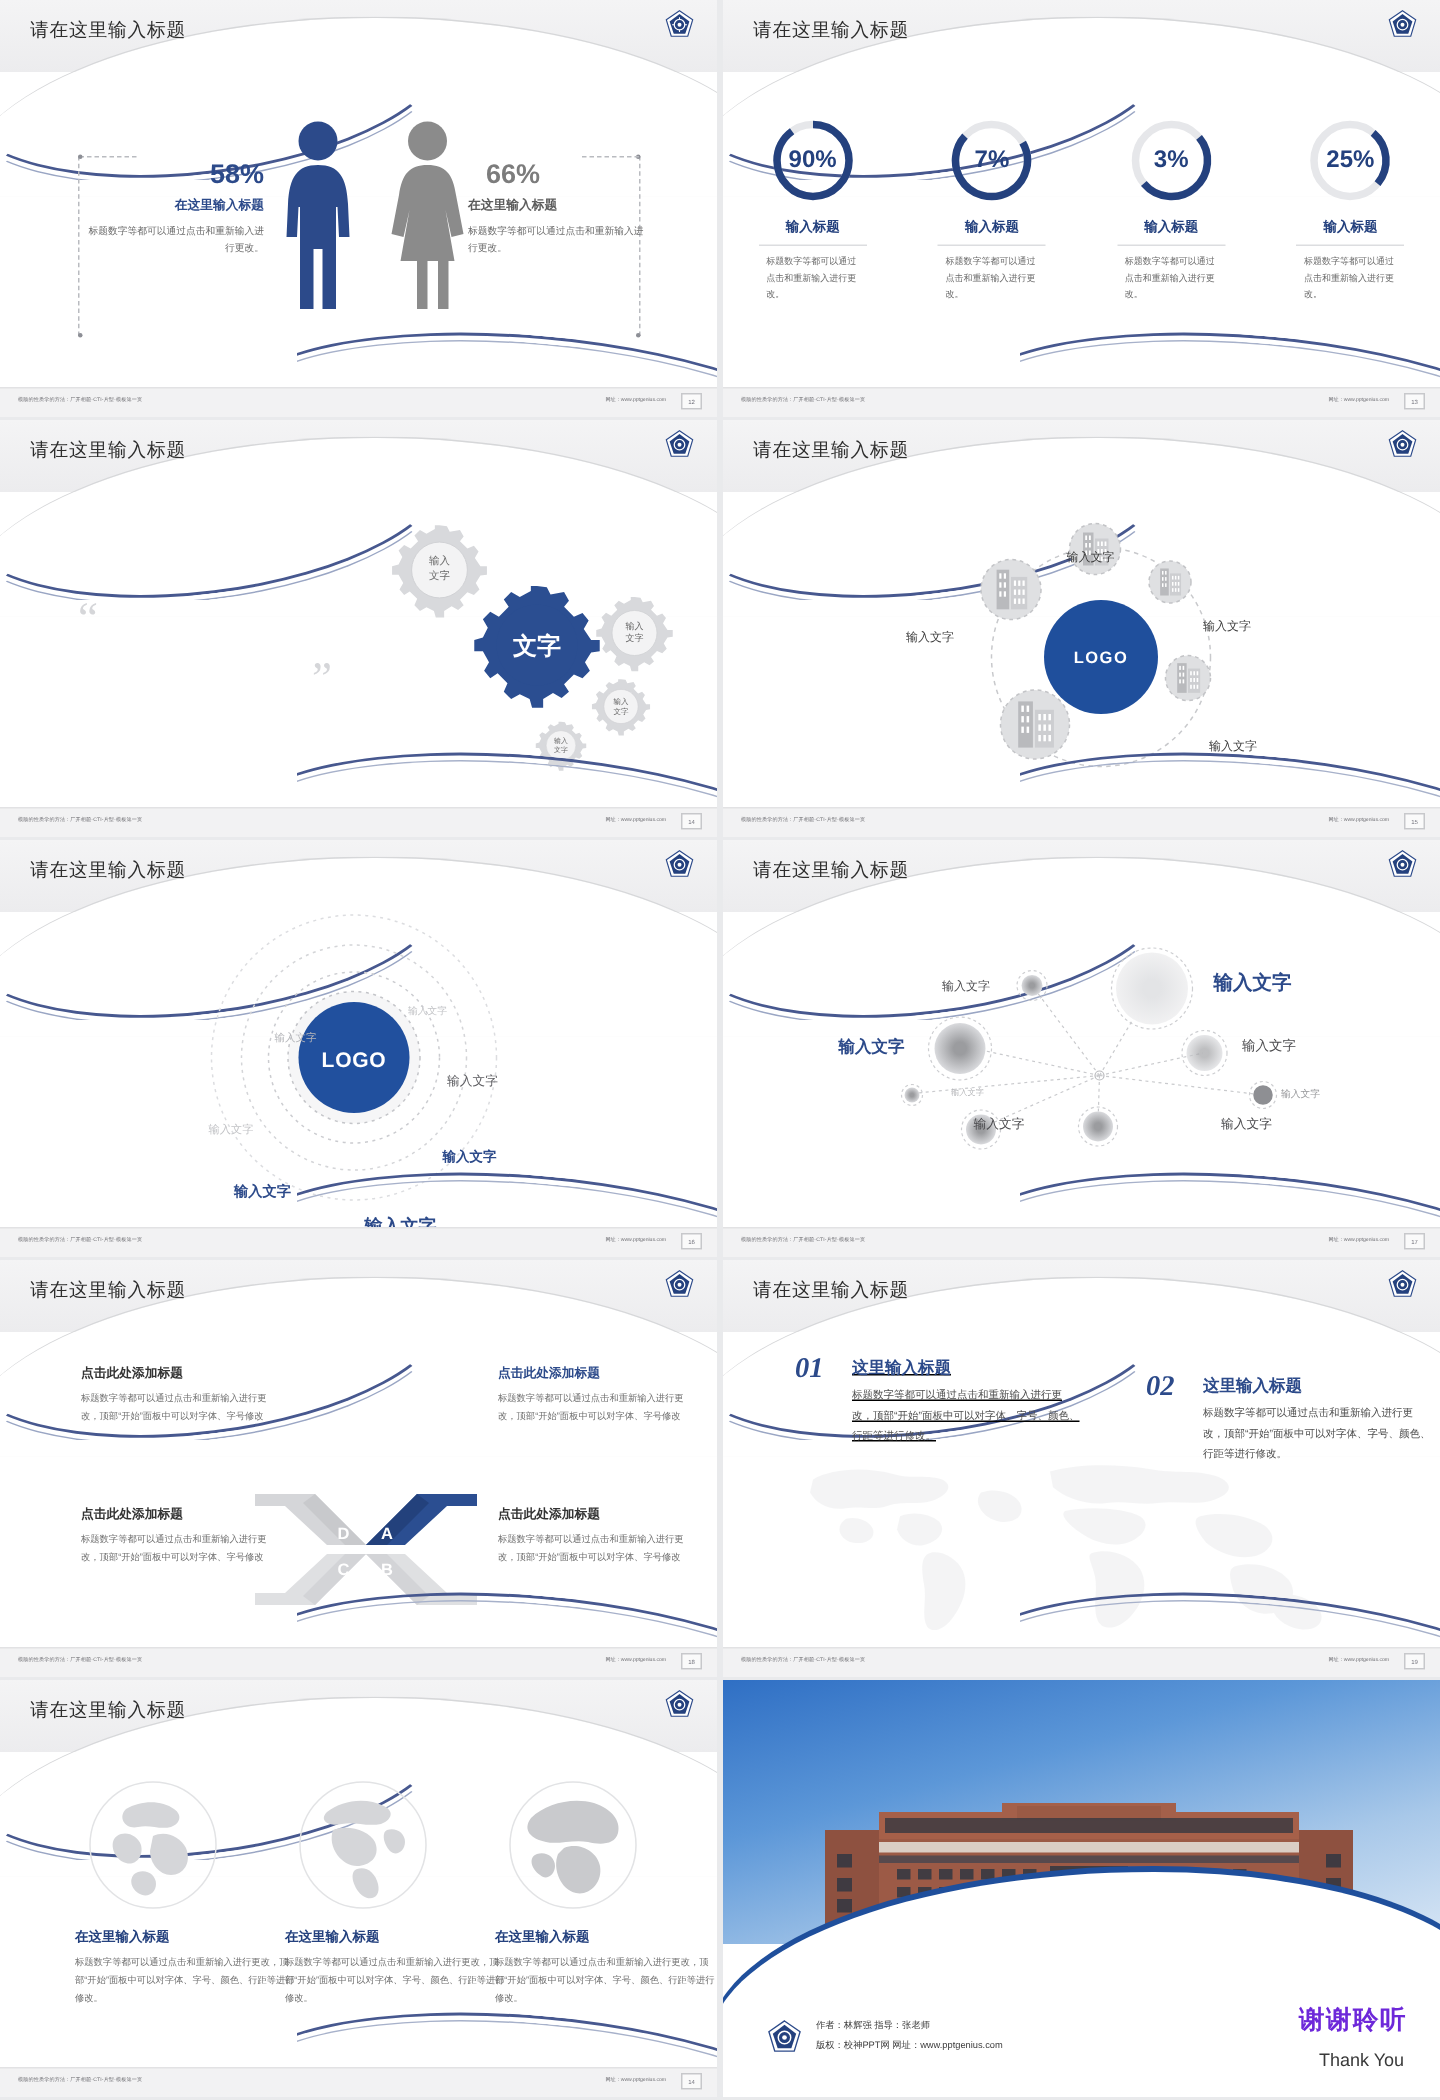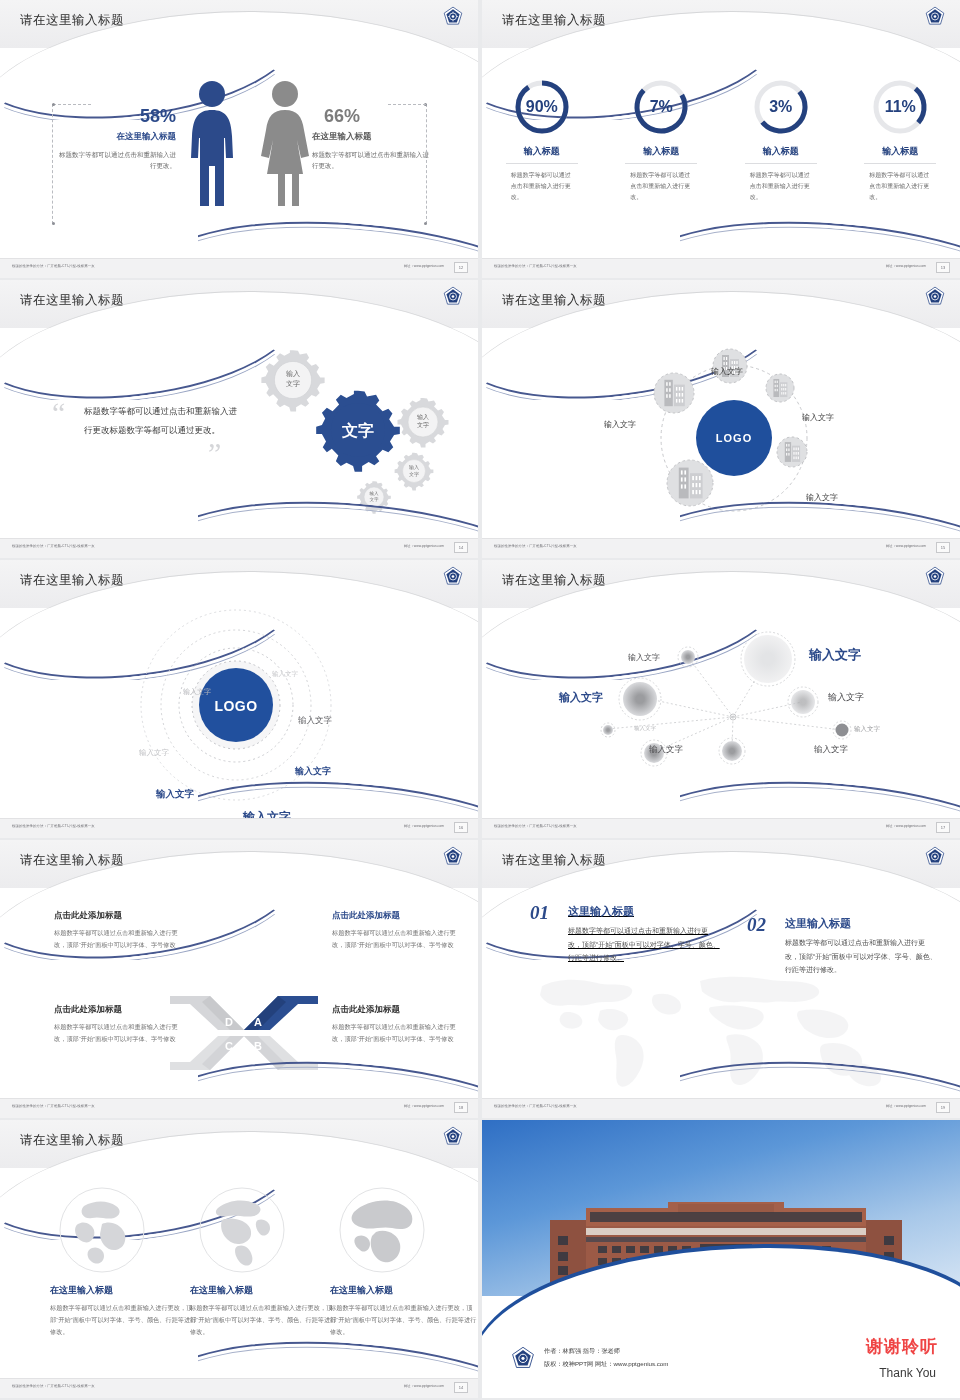--- a/index.html
+++ b/index.html
@@ -172,21 +172,21 @@
     position: absolute; left: -10px; top: 128px; width: 520px; height: 200px;
     background: #ffffff; border-radius: 60% 45% 0 0 / 62% 42% 0 0;
   }
   .ty-blueband {
     position: absolute; left: -10px; top: 124px; width: 520px; height: 200px;
     background: #1f4f9c; border-radius: 60% 45% 0 0 / 62% 42% 0 0;
   }
   .building { position: absolute; left: 68px; top: 82px; width: 352px; height: 92px; }
   .ty-credit-logo { position: absolute; left: 28px; bottom: 26px; width: 26px; height: 26px; }
   .ty-credit { position: absolute; left: 62px; bottom: 28px; font-size: 6.2px; color: #3c3c3c; line-height: 2.0; }
-  .ty-thanks-cn { position: absolute; right: 22px; bottom: 40px; font-size: 17px; font-weight: bold; color: #ef4444; letter-spacing: 1px; }
+  .ty-thanks-cn { position: absolute; right: 22px; bottom: 40px; font-size: 17px; font-weight: bold; color: #6d28d9; letter-spacing: 1px; }
   .ty-thanks-en { position: absolute; right: 24px; bottom: 18px; font-size: 12px; color: #3a3a3a; }
 </style>
 </head>
 <body>
 
 <div class="grid">
 
   <div class="slide">
     <div class="hdr-band"></div>
     <div class="hdr-curve"></div>
@@ -298,21 +298,21 @@
         <div class="donut-title">输入标题</div>
         <div class="donut-rule"></div>
         <div class="donut-body">标题数字等都可以通过点击和重新输入进行更改。</div>
       </div>
       <div class="donut-cell">
         <div class="donut">
           <svg width="58" height="58" viewBox="0 0 58 58">
             <circle cx="29" cy="29" r="24" fill="none" stroke="#e6e7ea" stroke-width="5"></circle>
             <circle cx="29" cy="29" r="24" fill="none" stroke="#24417e" stroke-width="5" stroke-dasharray="37.7 113.1" stroke-linecap="butt" transform="rotate(-50 29 29)"></circle>
           </svg>
-          <div class="val">11%</div>
+          <div class="val">25%</div>
         </div>
         <div class="donut-title">输入标题</div>
         <div class="donut-rule"></div>
         <div class="donut-body">标题数字等都可以通过点击和重新输入进行更改。</div>
       </div>
     </div>
 
     <div class="footer">
       <div class="foot-swoosh">
           <i></i>
@@ -335,21 +335,20 @@
     <div class="slide-title">请在这里输入标题</div>
     <svg class="logo-badge" viewBox="0 0 40 40">
       <path d="M20 2 L36 13 L30 33 L10 33 L4 13 Z" fill="#fff" stroke="#2c4a8a" stroke-width="1.4"></path>
       <path d="M20 6 L32 15 L27 30 L13 30 L8 15 Z" fill="#24417e"></path>
       <circle cx="20" cy="19" r="6.4" fill="none" stroke="#fff" stroke-width="1.5"></circle>
       <circle cx="20" cy="19" r="2.4" fill="#fff"></circle>
     </svg>
 
     <div class="quote-mark" style="left:52px;top:118px">“</div>
     <div class="quote-mark" style="left:208px;top:158px">”</div>
-    <div class="gear-text">标题数字等都可以通过点击和重新输入进行更改标题数字等都可以通过更改。</div>
 
     <svg class="gear-svg" width="240" height="190" viewBox="0 0 240 190">
       <defs>
         <g id="gshape">
           <path d="M0,-48 L8,-47 L11,-41 L22,-43 L26,-36 L22,-31 L30,-23 L37,-26 L42,-20 L38,-13 L44,-4 L51,-4 L51,5 L44,6 L39,14 L43,21 L37,27 L30,24 L22,32 L26,38 L20,43 L13,39 L5,44 L5,51 L-4,51 L-6,44 L-14,40 L-21,44 L-27,38 L-24,31 L-32,23 L-38,27 L-43,21 L-39,14 L-44,5 L-51,5 L-51,-4 L-44,-6 L-40,-14 L-44,-21 L-38,-27 L-31,-23 L-23,-31 L-27,-37 L-21,-43 L-14,-39 L-5,-44 L-5,-48 Z"></path>
         </g>
       </defs>
 
       <g transform="translate(68,48) scale(0.62)">
         <use href="#gshape" fill="#d8d9dc"></use>
@@ -722,21 +721,21 @@
         <path d="M60 60 C68 58 76 62 78 68 C80 76 72 80 64 78 C56 76 52 66 60 60 Z"></path>
         <path d="M150 40 C160 36 172 40 176 48 C180 58 172 64 162 62 C152 60 144 48 150 40 Z"></path>
       </g>
     </svg>
 
     <div class="num-item" style="left:48px;top:64px;text-decoration:underline;">
       <div class="num-big">01</div>
       <div class="num-title">这里输入标题</div>
       <div class="num-body">标题数字等都可以通过点击和重新输入进行更改，顶部“开始”面板中可以对字体、字号、颜色、行距等进行修改。</div>
     </div>
-    <div class="num-item" style="left:265px;top:76px;">
+    <div class="num-item" style="left:282px;top:76px;">
       <div class="num-big">02</div>
       <div class="num-title">这里输入标题</div>
       <div class="num-body">标题数字等都可以通过点击和重新输入进行更改，顶部“开始”面板中可以对字体、字号、颜色、行距等进行修改。</div>
     </div>
 
     <div class="footer">
       <div class="foot-swoosh">
           <i></i>
           <i class="thin"></i>
         </div>

